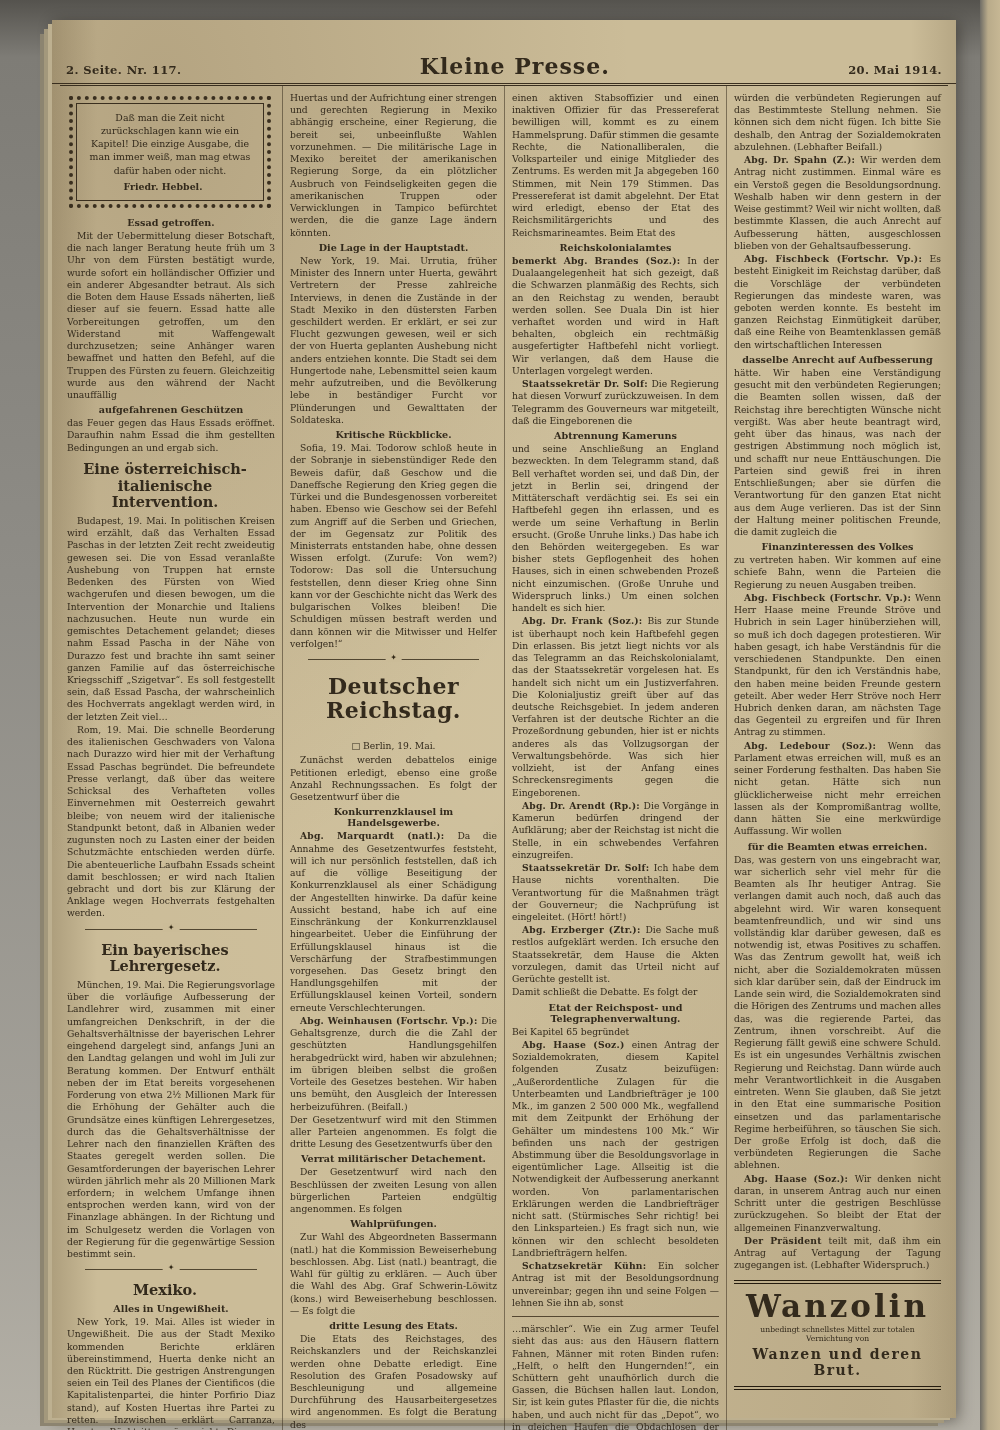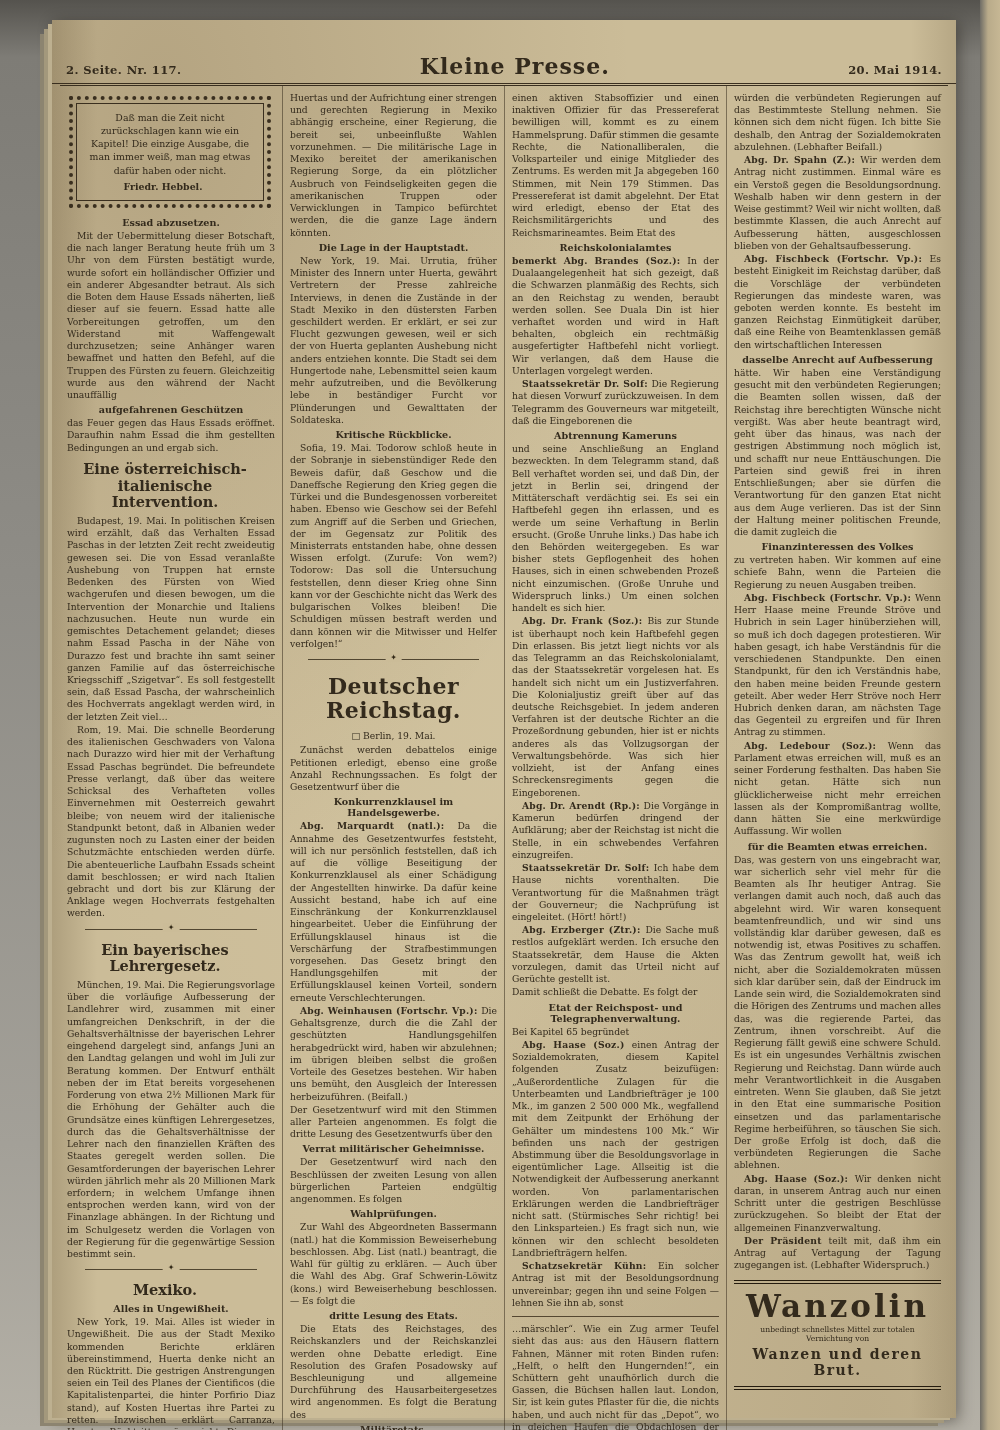--- a/index.html
+++ b/index.html
@@ -30,21 +30,21 @@
   .cols{display:flex;align-items:stretch;margin:1px 8px 0 8px;border-top:1px solid #3a2f1f;
     height:1352px;overflow:hidden;}
   .col{width:25%;box-sizing:border-box;padding:6px 7px 0 7px;overflow:hidden;}
   .col+.col{border-left:1px solid rgba(58,47,31,.55);}
   .par{font-size:9.2px;line-height:1.33;text-align:justify;text-indent:10px;margin:0 0 1px 0;}
   .par b{letter-spacing:.2px;}
   .noind{text-indent:0;}
   .sub{font-weight:bold;text-align:center;font-size:9.6px;margin:3px 0 2px 0;}
   .h2{font-weight:bold;text-align:center;font-size:14.5px;line-height:1.15;margin:7px 12px 4px 0;}
   .h1{font-weight:bold;text-align:center;font-size:22px;line-height:1.1;margin:9px 0 2px 0;letter-spacing:.5px;}
-  .dateline{text-align:center;font-size:9.2px;margin:8px 0 3px 0;}
+  .dateline{text-align:center;font-size:9.2px;margin:18px 0 3px 0;}
   .orn{position:relative;height:11px;margin:4px 18px;}
   .orn::before{content:"";position:absolute;left:0;right:0;top:5px;border-top:1px solid rgba(50,40,22,.8);}
   .orn::after{content:"✦";position:absolute;left:50%;top:-1px;transform:translateX(-50%);
     font-size:8px;background:#cbbc98;padding:0 5px;color:#32281 6;color:#322816;}
   .cut{border-top:1px solid rgba(55,43,24,.8);margin:7px 0 6px 0;}
   .qbox{border:4px dotted #3a2f1f;padding:3px;margin:4px 4px 9px 2px;}
   .qbox-in{border:1px solid #3a2f1f;padding:7px 10px;text-align:center;font-size:9.4px;line-height:1.4;}
   .qbox-sig{font-weight:bold;font-size:9.4px;margin-top:3px;padding-right:14px;}
   .wz{border-top:4px double #241b0e;border-bottom:4px double #241b0e;text-align:center;
     padding:7px 2px 8px 2px;margin:8px 0 6px 0;}
@@ -60,21 +60,21 @@
     <div class="masthead">
       <span class="mh-side">2. Seite.  Nr. 117.</span>
       <span class="mh-title">Kleine Presse.</span>
       <span class="mh-side">20. Mai 1914.</span>
     </div>
     <div class="cols" id="cols">
         <div class="col">
           <div class="qbox">
             <div class="qbox-in">Daß man die Zeit nicht zurückschlagen kann wie ein Kapitel! Die einzige Ausgabe, die man immer weiß, man mag etwas dafür haben oder nicht.<div class="qbox-sig">Friedr. Hebbel.</div></div>
           </div>
-          <div class="sub">Essad abzusetzen.</div>
+          <div class="sub">Essad getroffen.</div>
           <p class="par">Mit der Uebermittelung dieser Botschaft, die nach langer Beratung heute früh um 3 Uhr von dem Fürsten bestätigt wurde, wurde sofort ein holländischer Offizier und ein anderer Abgesandter betraut. Als sich die Boten dem Hause Essads näherten, ließ dieser auf sie feuern. Essad hatte alle Vorbereitungen getroffen, um den Widerstand mit Waffengewalt durchzusetzen; seine Anhänger waren bewaffnet und hatten den Befehl, auf die Truppen des Fürsten zu feuern. Gleichzeitig wurde aus den während der Nacht unauffällig</p>
           <div class="sub">aufgefahrenen Geschützen</div>
           <p class="par noind">das Feuer gegen das Haus Essads eröffnet. Daraufhin nahm Essad die ihm gestellten Bedingungen an und ergab sich.</p>
           <div class="h2">Eine österreichisch-italienische Intervention.</div>
           <p class="par">Budapest, 19. Mai. In politischen Kreisen wird erzählt, daß das Verhalten Essad Paschas in der letzten Zeit recht zweideutig gewesen sei. Die von Essad veranlaßte Aushebung von Truppen hat ernste Bedenken des Fürsten von Wied wachgerufen und diesen bewogen, um die Intervention der Monarchie und Italiens nachzusuchen. Heute nun wurde ein gemischtes Detachement gelandet; dieses nahm Essad Pascha in der Nähe von Durazzo fest und brachte ihn samt seiner ganzen Familie auf das österreichische Kriegsschiff „Szigetvar“. Es soll festgestellt sein, daß Essad Pascha, der wahrscheinlich des Hochverrats angeklagt werden wird, in der letzten Zeit viel…</p>
           <p class="par">Rom, 19. Mai. Die schnelle Beorderung des italienischen Geschwaders von Valona nach Durazzo wird hier mit der Verhaftung Essad Paschas begründet. Die befreundete Presse verlangt, daß über das weitere Schicksal des Verhafteten volles Einvernehmen mit Oesterreich gewahrt bleibe; von neuem wird der italienische Standpunkt betont, daß in Albanien weder zugunsten noch zu Lasten einer der beiden Schutzmächte entschieden werden dürfe. Die abenteuerliche Laufbahn Essads scheint damit beschlossen; er wird nach Italien gebracht und dort bis zur Klärung der Anklage wegen Hochverrats festgehalten werden.</p>
           <div class="orn"></div>
           <div class="h2">Ein bayerisches Lehrergesetz.</div>
           <p class="par">München, 19. Mai. Die Regierungsvorlage über die vorläufige Aufbesserung der Landlehrer wird, zusammen mit einer umfangreichen Denkschrift, in der die Gehaltsverhältnisse der bayerischen Lehrer eingehend dargelegt sind, anfangs Juni an den Landtag gelangen und wohl im Juli zur Beratung kommen. Der Entwurf enthält neben der im Etat bereits vorgesehenen Forderung von etwa 2½ Millionen Mark für die Erhöhung der Gehälter auch die Grundsätze eines künftigen Lehrergesetzes, durch das die Gehaltsverhältnisse der Lehrer nach den finanziellen Kräften des Staates geregelt werden sollen. Die Gesamtforderungen der bayerischen Lehrer würden jährlich mehr als 20 Millionen Mark erfordern; in welchem Umfange ihnen entsprochen werden kann, wird von der Finanzlage abhängen. In der Richtung und im Schulgesetz werden die Vorlagen von der Regierung für die gegenwärtige Session bestimmt sein.</p>
           <div class="orn"></div>
@@ -89,21 +89,21 @@
           <div class="sub">Kritische Rückblicke.</div>
           <p class="par">Sofia, 19. Mai. Todorow schloß heute in der Sobranje in siebenstündiger Rede den Beweis dafür, daß Geschow und die Daneffsche Regierung den Krieg gegen die Türkei und die Bundesgenossen vorbereitet haben. Ebenso wie Geschow sei der Befehl zum Angriff auf die Serben und Griechen, der im Gegensatz zur Politik des Ministerrats entstanden habe, ohne dessen Wissen erfolgt. (Zurufe: Von wem?) Todorow: Das soll die Untersuchung feststellen, denn dieser Krieg ohne Sinn kann vor der Geschichte nicht das Werk des bulgarischen Volkes bleiben! Die Schuldigen müssen bestraft werden und dann können wir die Mitwisser und Helfer verfolgen!“</p>
           <div class="orn"></div>
           <div class="h1">Deutscher Reichstag.</div>
           <div class="dateline">□ Berlin, 19. Mai.</div>
           <p class="par">Zunächst werden debattelos einige Petitionen erledigt, ebenso eine große Anzahl Rechnungssachen. Es folgt der Gesetzentwurf über die</p>
           <div class="sub">Konkurrenzklausel im Handelsgewerbe.</div>
           <p class="par"><b>Abg. Marquardt (natl.): </b>Da die Annahme des Gesetzentwurfes feststeht, will ich nur persönlich feststellen, daß ich auf die völlige Beseitigung der Konkurrenzklausel als einer Schädigung der Angestellten hinwirke. Da dafür keine Aussicht bestand, habe ich auf eine Einschränkung der Konkurrenzklausel hingearbeitet. Ueber die Einführung der Erfüllungsklausel hinaus ist die Verschärfung der Strafbestimmungen vorgesehen. Das Gesetz bringt den Handlungsgehilfen mit der Erfüllungsklausel keinen Vorteil, sondern erneute Verschlechterungen.</p>
           <p class="par"><b>Abg. Weinhausen (Fortschr. Vp.): </b>Die Gehaltsgrenze, durch die die Zahl der geschützten Handlungsgehilfen herabgedrückt wird, haben wir abzulehnen; im übrigen bleiben selbst die großen Vorteile des Gesetzes bestehen. Wir haben uns bemüht, den Ausgleich der Interessen herbeizuführen. (Beifall.)</p>
           <p class="par noind">Der Gesetzentwurf wird mit den Stimmen aller Parteien angenommen. Es folgt die dritte Lesung des Gesetzentwurfs über den</p>
-          <div class="sub">Verrat militärischer Geheimnisse.</div>
+          <div class="sub">Verrat militärischer Detachement.</div>
           <p class="par">Der Gesetzentwurf wird nach den Beschlüssen der zweiten Lesung von allen bürgerlichen Parteien endgültig angenommen. Es folgen</p>
           <div class="sub">Wahlprüfungen.</div>
           <p class="par">Zur Wahl des Abgeordneten Bassermann (natl.) hat die Kommission Beweiserhebung beschlossen. Abg. List (natl.) beantragt, die Wahl für gültig zu erklären. — Auch über die Wahl des Abg. Graf Schwerin-Löwitz (kons.) wird Beweiserhebung beschlossen. — Es folgt die</p>
           <div class="sub">dritte Lesung des Etats.</div>
           <p class="par">Die Etats des Reichstages, des Reichskanzlers und der Reichskanzlei werden ohne Debatte erledigt. Eine Resolution des Grafen Posadowsky auf Beschleunigung und allgemeine Durchführung des Hausarbeitergesetzes wird angenommen. Es folgt die Beratung des</p>
           <div class="sub">Militäretats.</div>
           <p class="par"><b>Abg. Müller-Meiningen (Fortschr. Vp.): </b>Der Kriegsminister hat eine Kabinettsorder verlesen, in der die Offiziere aufgefordert werden, sich jeder Einmischung zu enthalten; es wäre zu wünschen, daß diese Order tatsächlich beachtet würde.</p>
         </div>
         <div class="col">
           <p class="par noind">einen aktiven Stabsoffizier und einen inaktiven Offizier für das Pressereferat bewilligen will, kommt es zu einem Hammelsprung. Dafür stimmen die gesamte Rechte, die Nationalliberalen, die Volksparteiler und einige Mitglieder des Zentrums. Es werden mit Ja abgegeben 160 Stimmen, mit Nein 179 Stimmen. Das Pressereferat ist damit abgelehnt. Der Etat wird erledigt, ebenso der Etat des Reichsmilitärgerichts und des Reichsmarineamtes. Beim Etat des</p>

